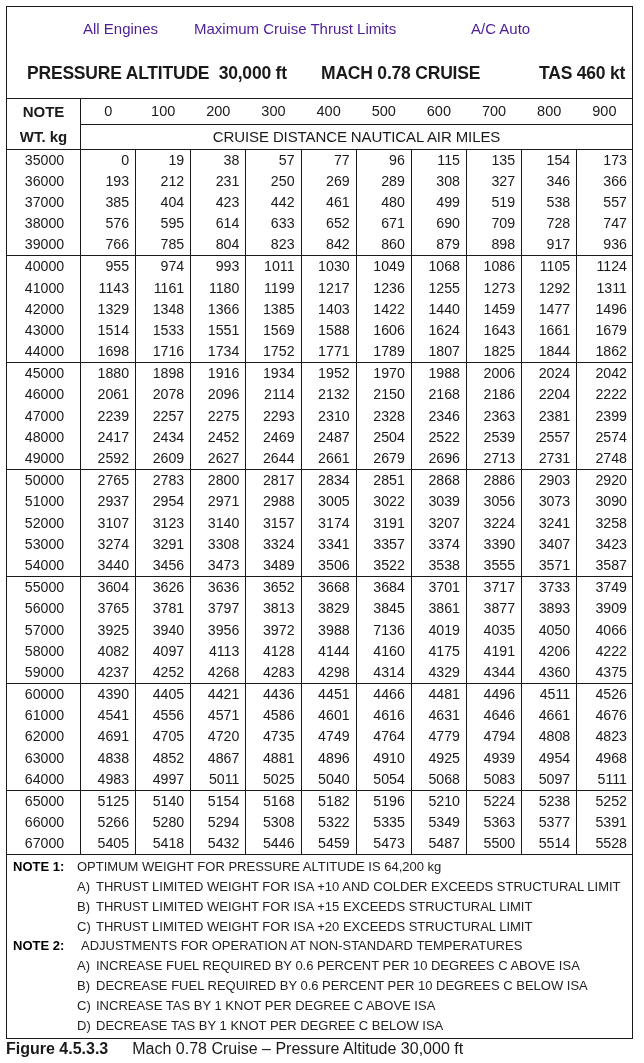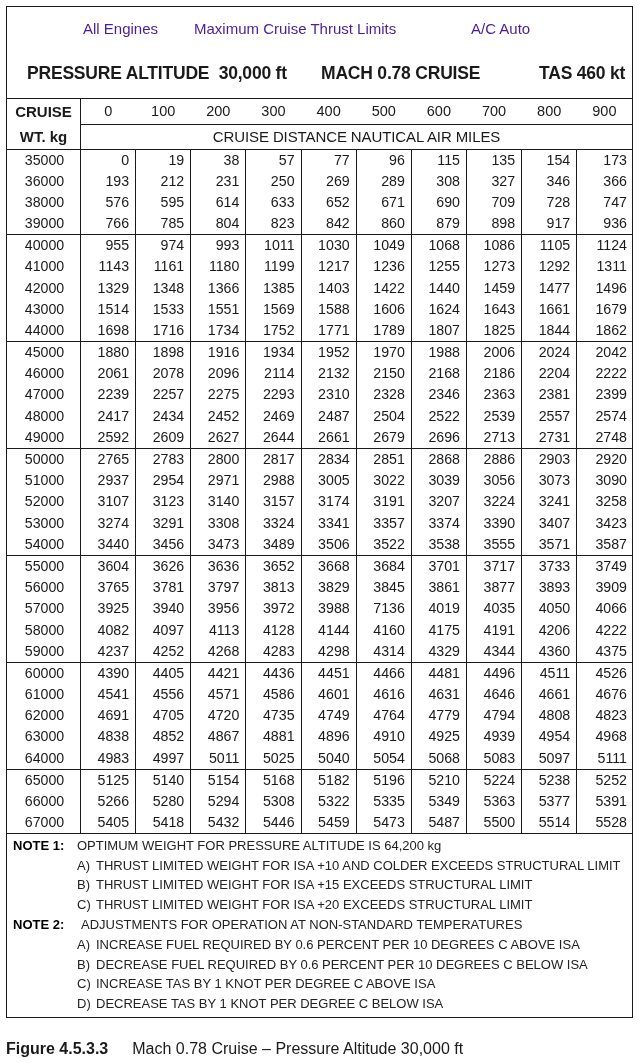--- a/index.html
+++ b/index.html
@@ -99,21 +99,21 @@
         <col class="col-d">
         <col class="col-d">
       <col class="col-d">
         <col class="col-d">
         <col class="col-d">
         <col class="col-d">
         <col class="col-d">
     </colgroup>
     <thead>
       <tr class="colhead">
-        <th class="gross">CRUISE</th>
+        <th class="gross">NOTE</th>
         <th>0</th>
         <th>100</th>
         <th>200</th>
         <th>300</th>
         <th>400</th>
         <th>500</th>
         <th>600</th>
         <th>700</th>
         <th>800</th>
         <th>900</th>
@@ -144,20 +144,33 @@
           <td>231</td>
           <td>250</td>
           <td>269</td>
           <td>289</td>
           <td>308</td>
           <td>327</td>
           <td>346</td>
           <td>366</td>
         </tr>
         <tr class="drow">
+          <td class="wt">37000</td>
+          <td>385</td>
+          <td>404</td>
+          <td>423</td>
+          <td>442</td>
+          <td>461</td>
+          <td>480</td>
+          <td>499</td>
+          <td>519</td>
+          <td>538</td>
+          <td>557</td>
+        </tr>
+        <tr class="drow">
           <td class="wt">38000</td>
           <td>576</td>
           <td>595</td>
           <td>614</td>
           <td>633</td>
           <td>652</td>
           <td>671</td>
           <td>690</td>
           <td>709</td>
           <td>728</td>

